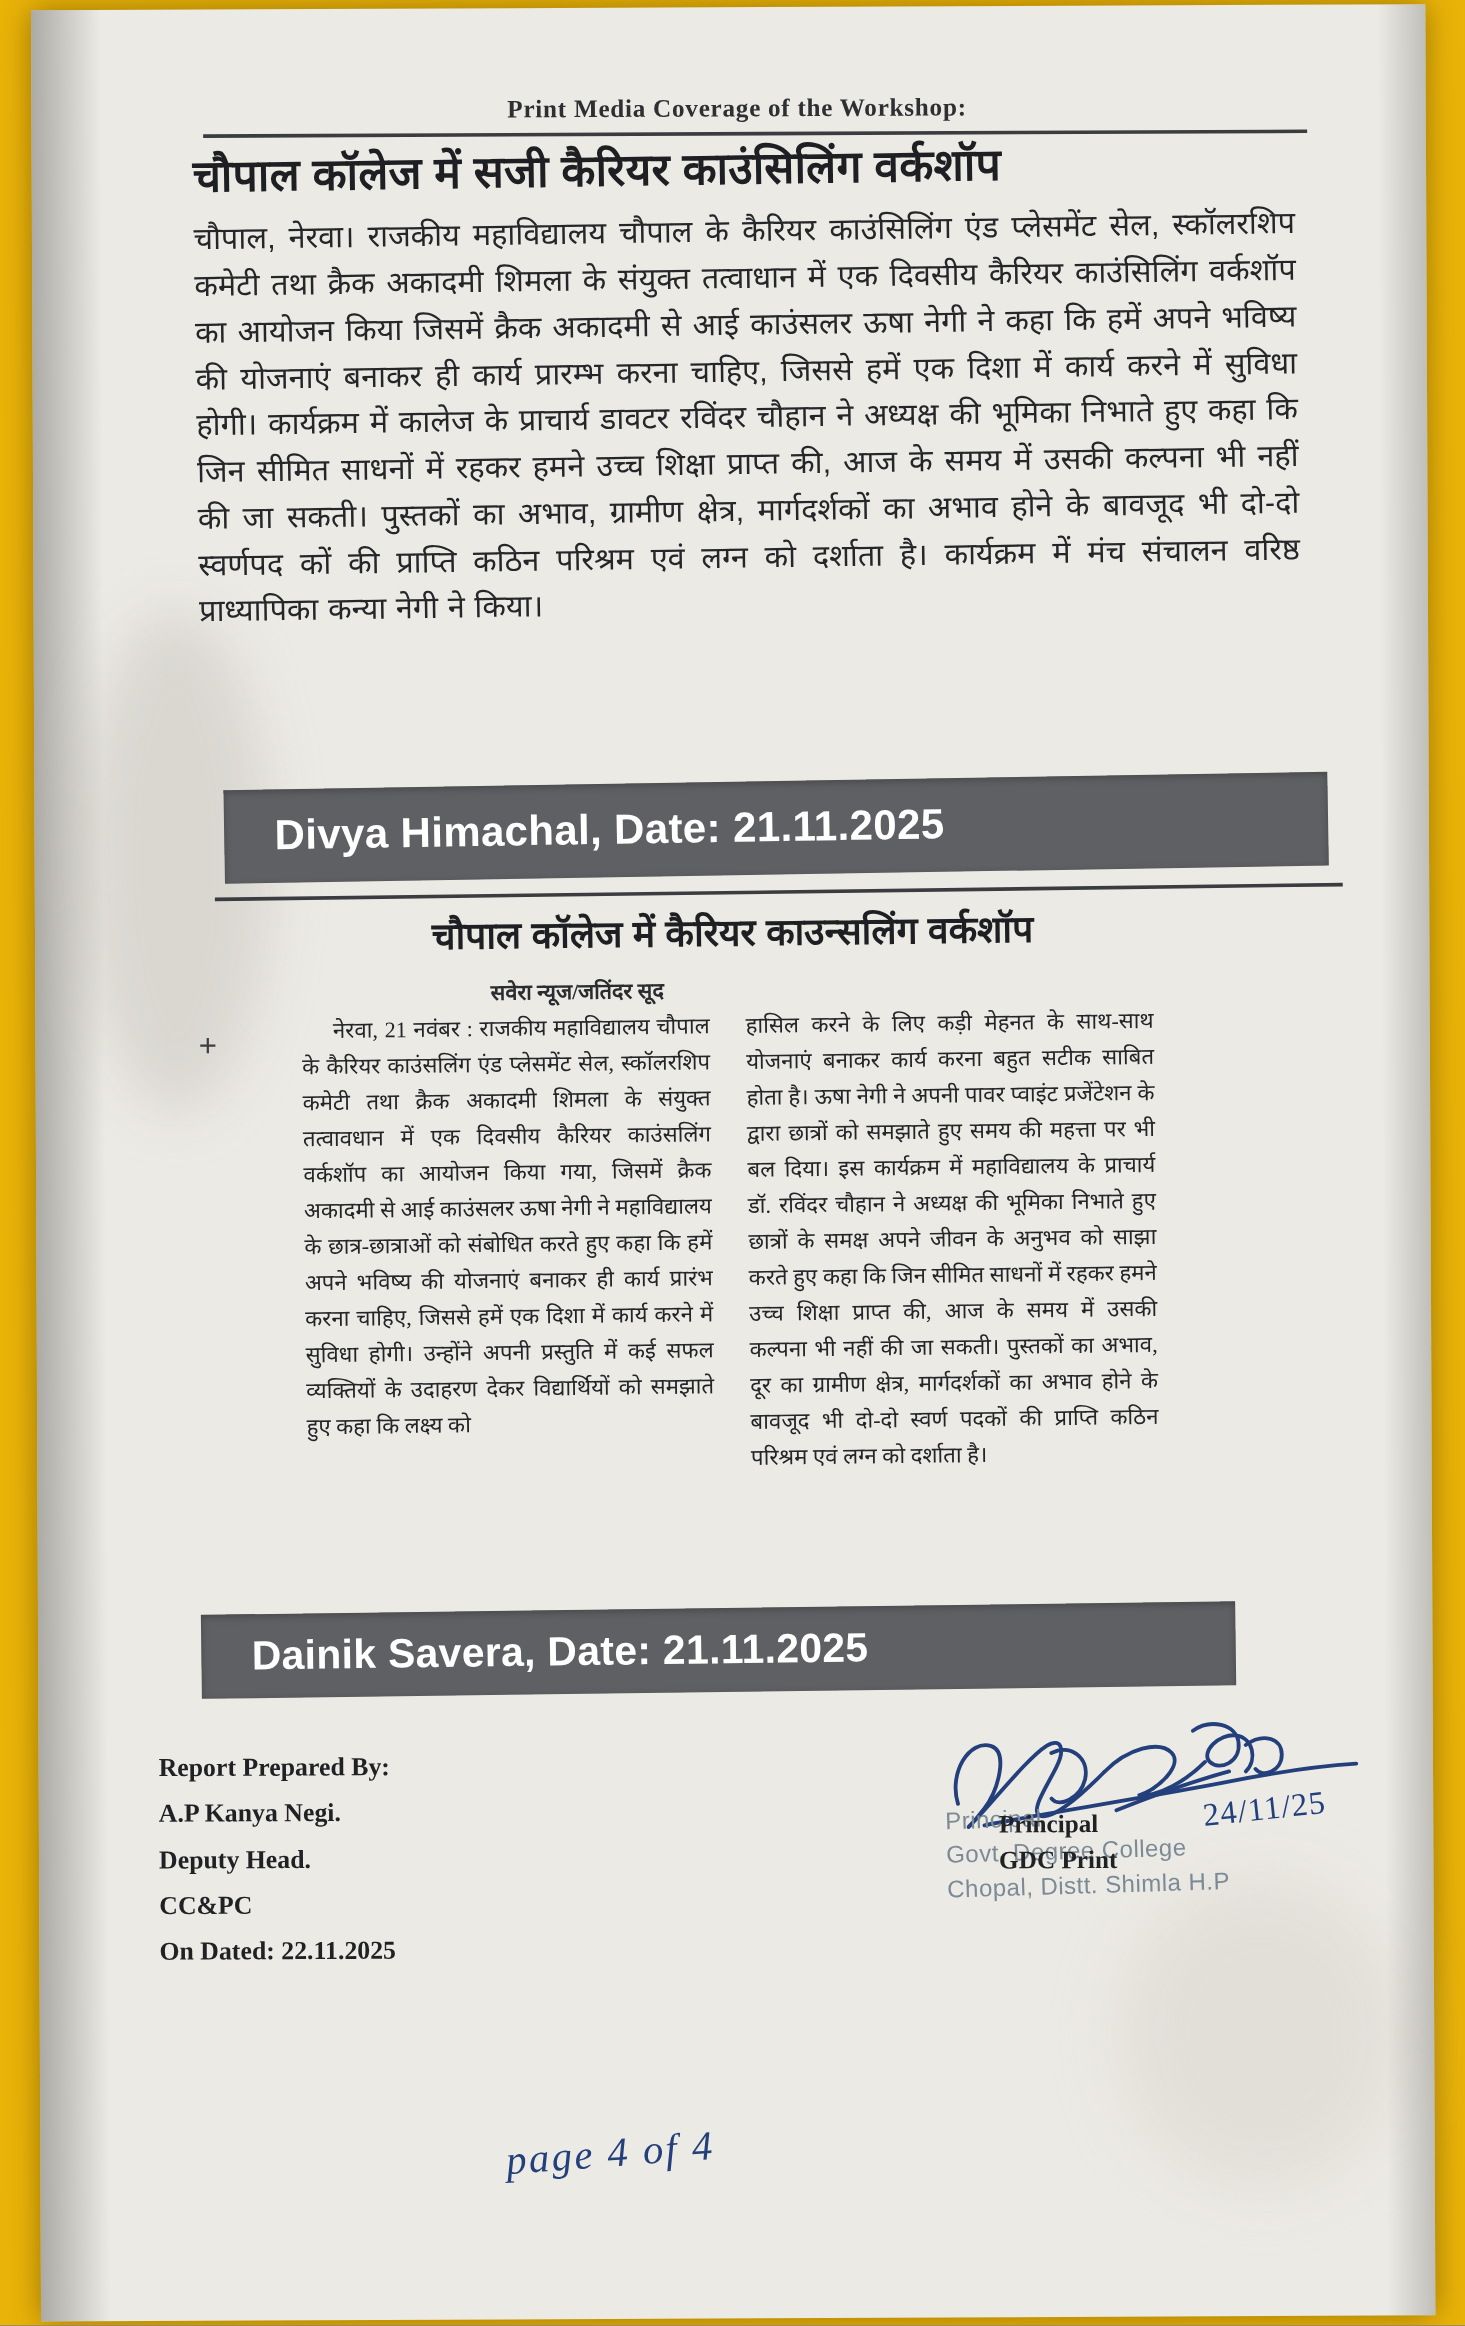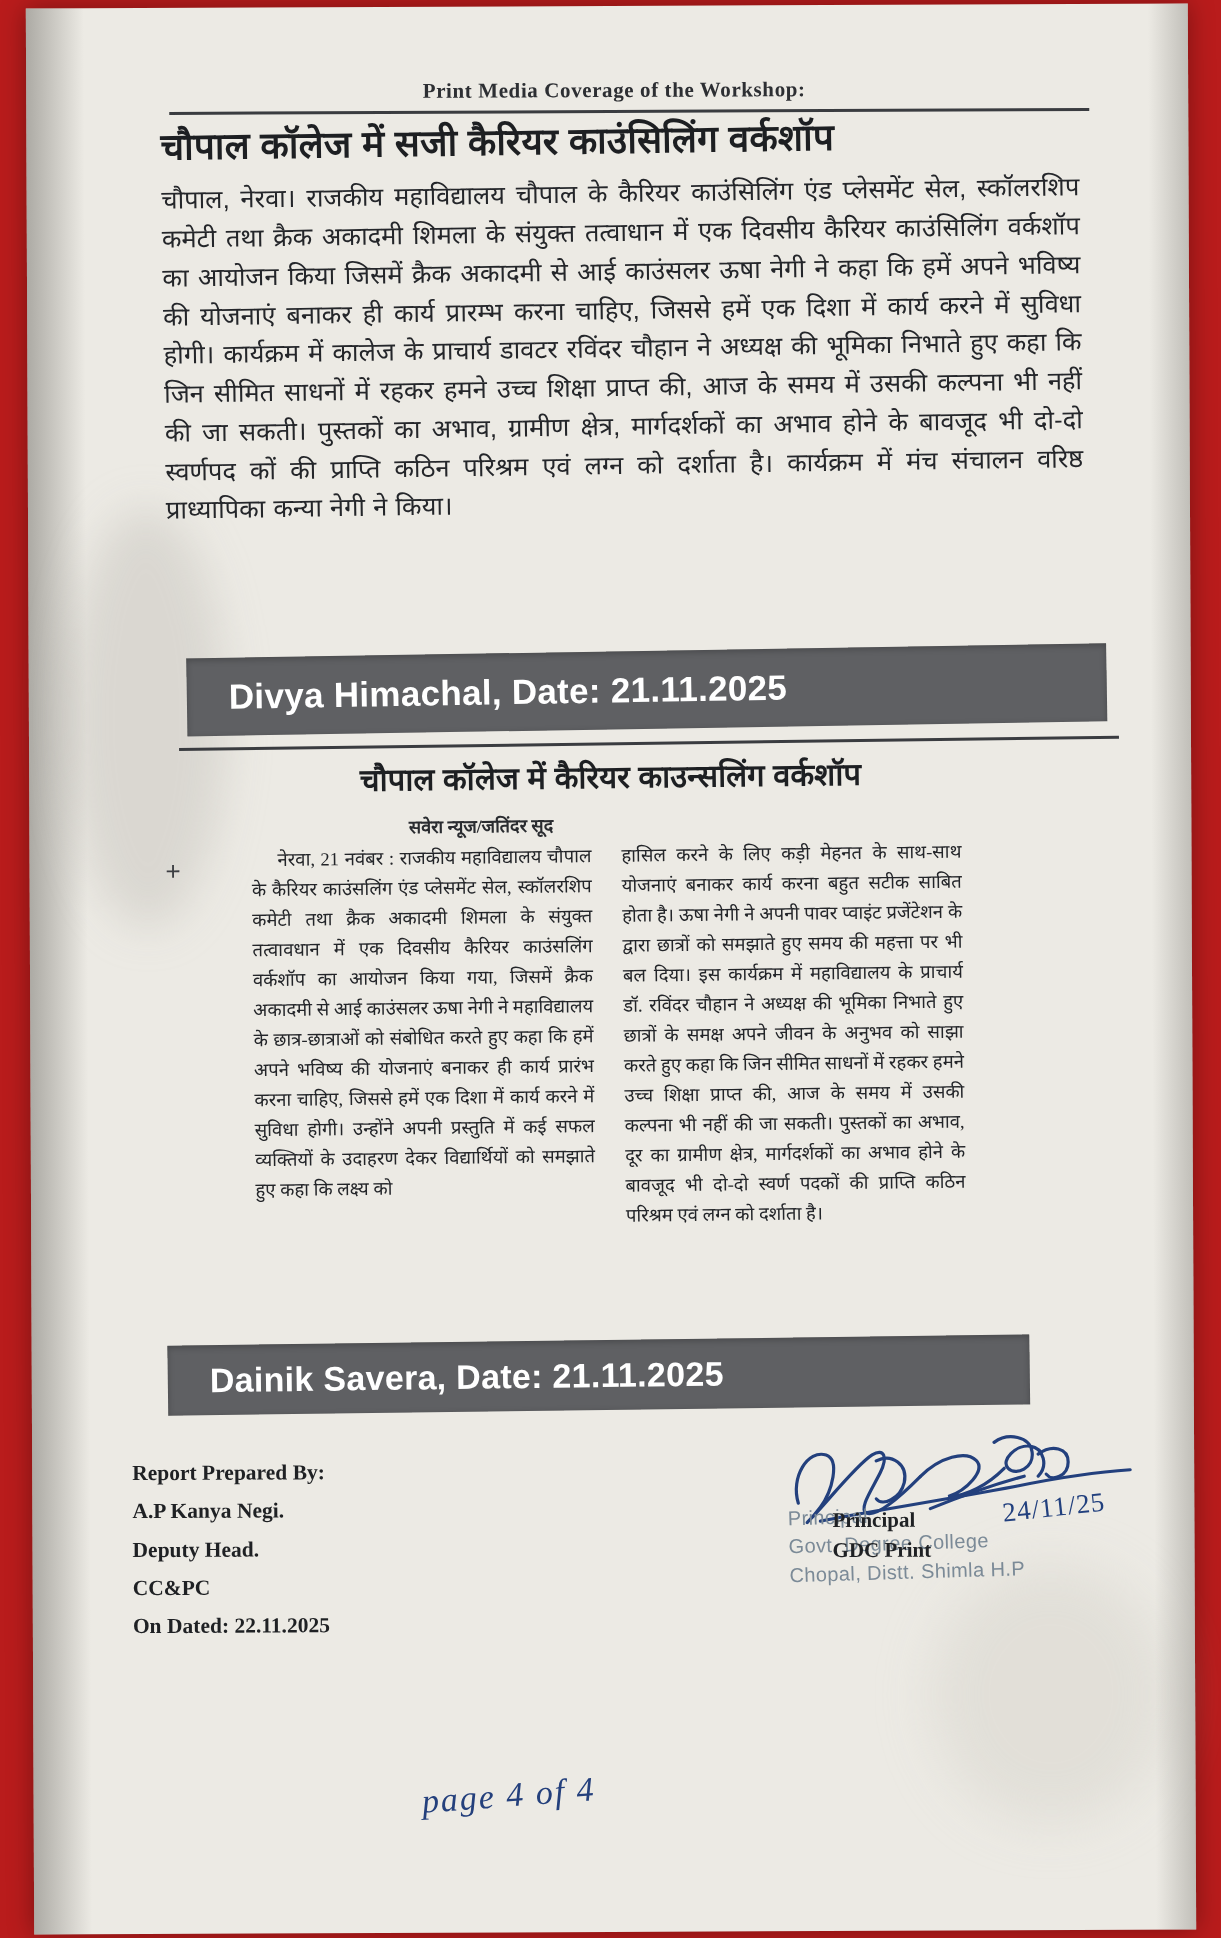--- a/index.html
+++ b/index.html
@@ -12,21 +12,21 @@
     height: 1938px;
     overflow: hidden;
     font-family: "Liberation Serif", serif;
   }
 
   
   .scan {
     position: relative;
     width: 1221px;
     height: 1938px;
-    background: #b91c1c;
+    background: #eab308;
     overflow: hidden;
   }
   .paper {
     position: absolute;
     left: 30px;
     top: 6px;
     width: 1162px;
     height: 1926px;
     background: #eceae4;
     box-shadow: 0 0 26px rgba(0,0,0,0.35);

